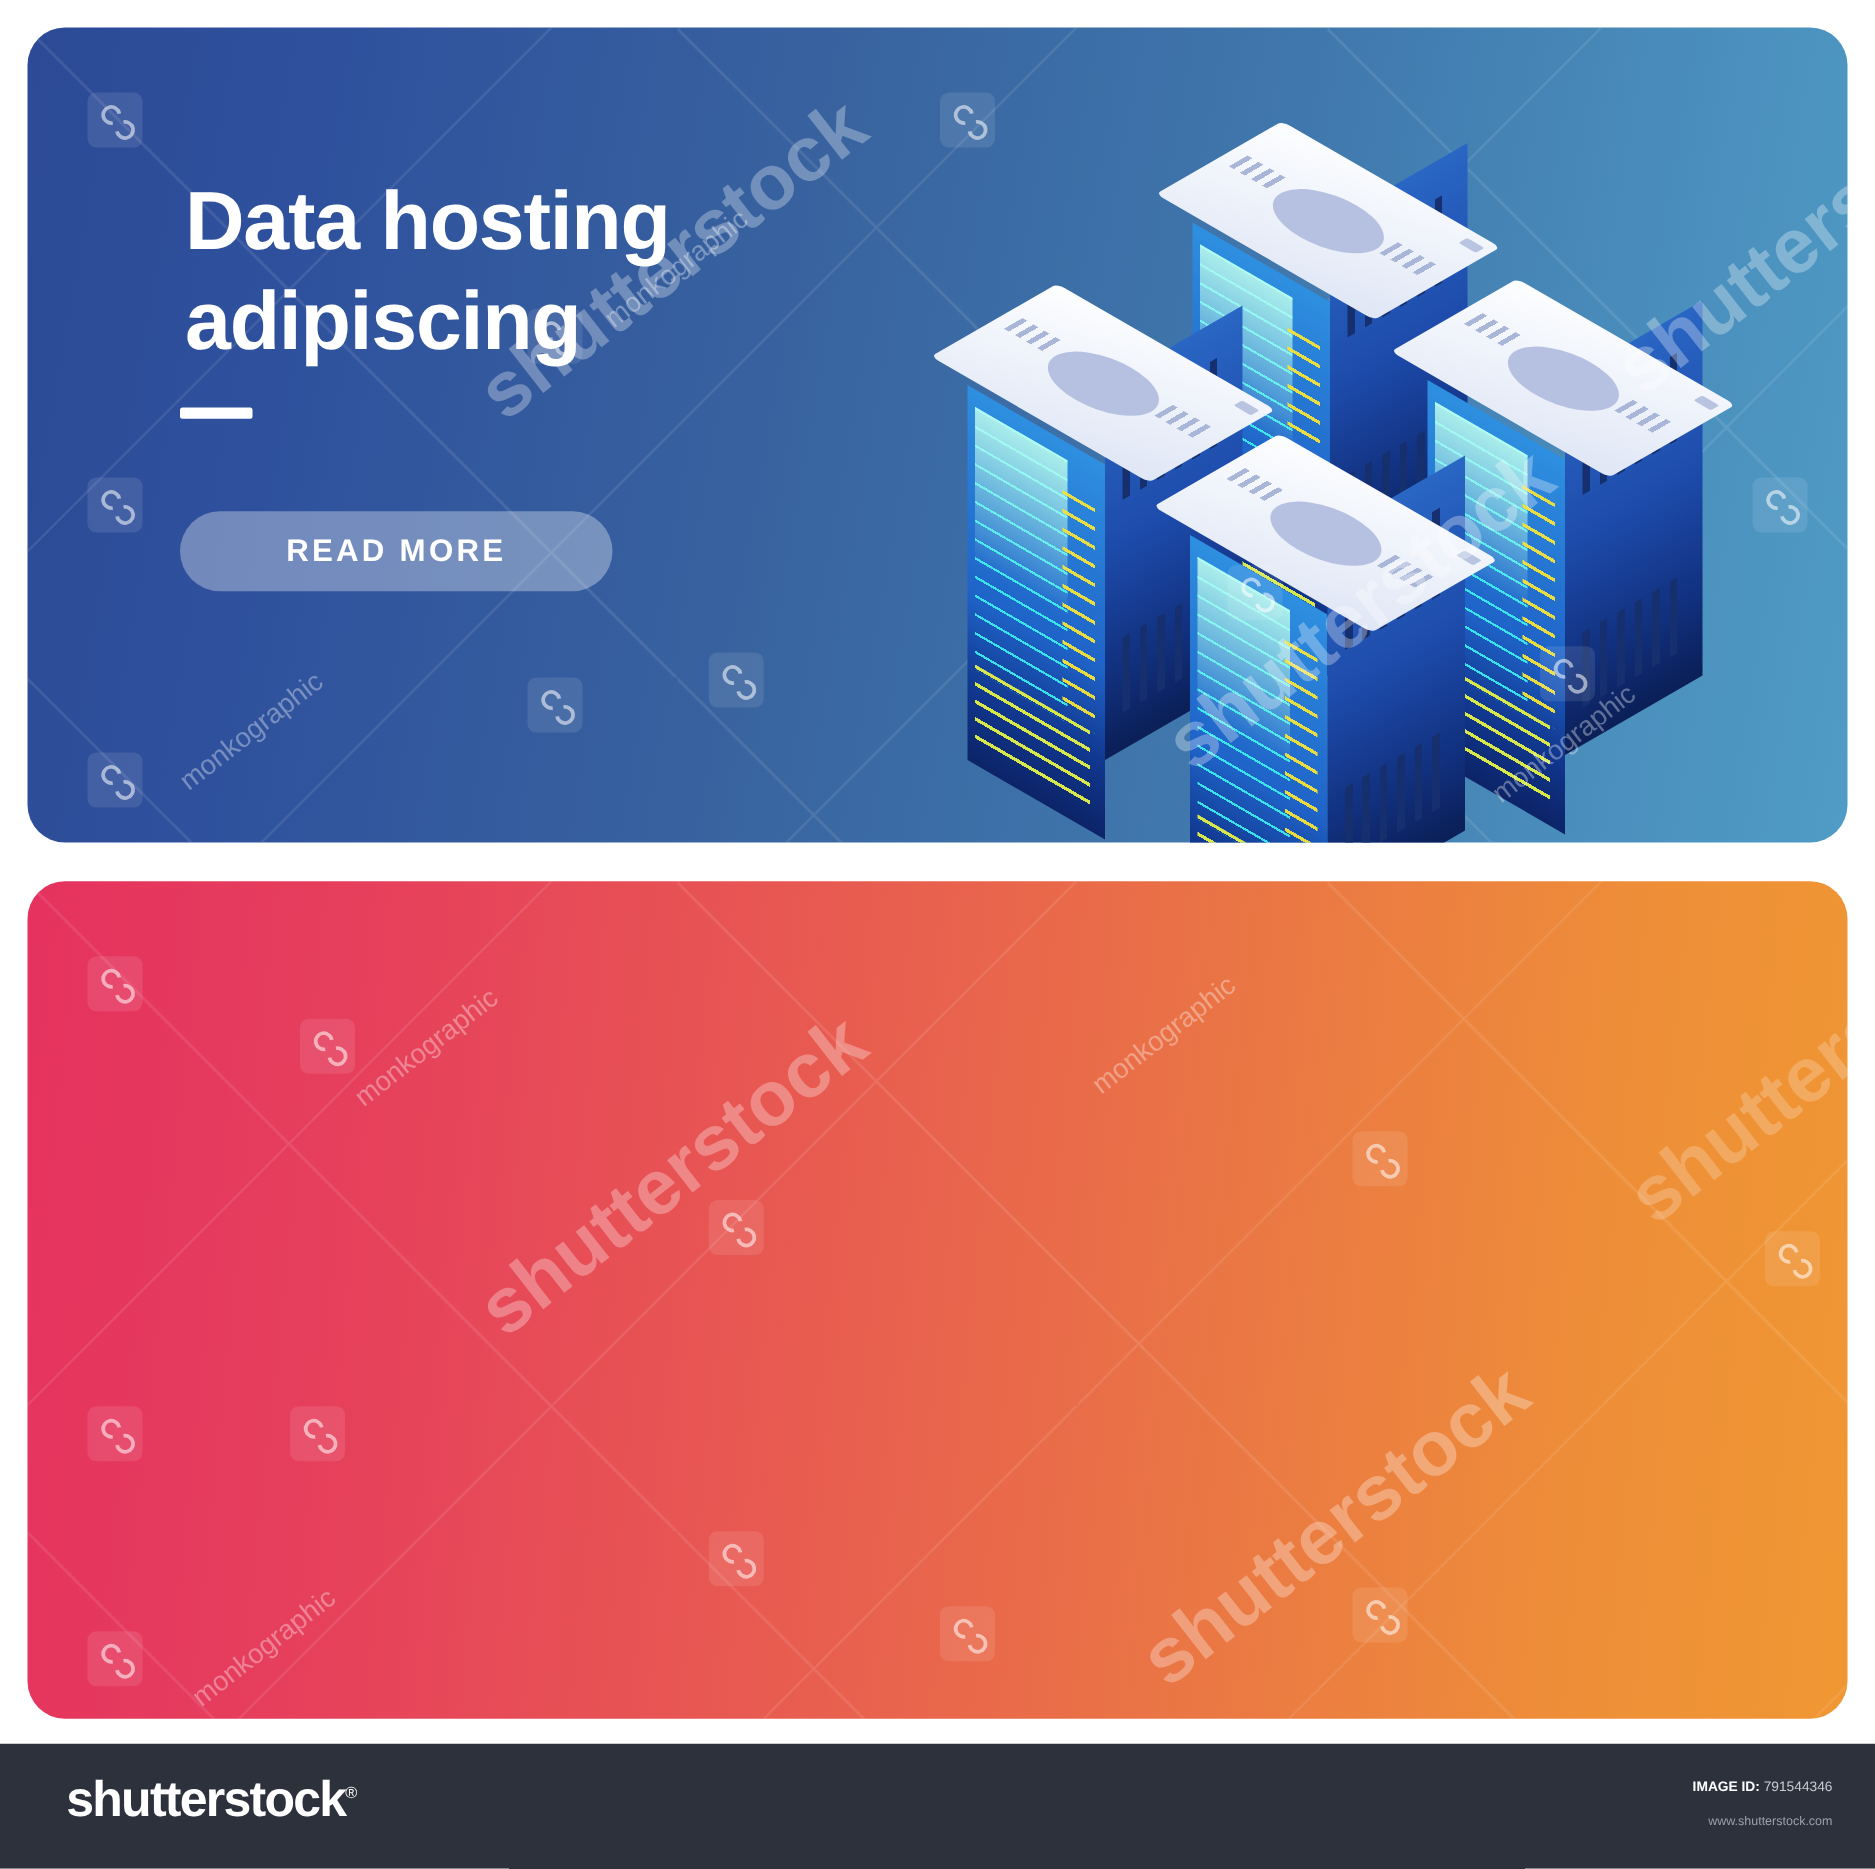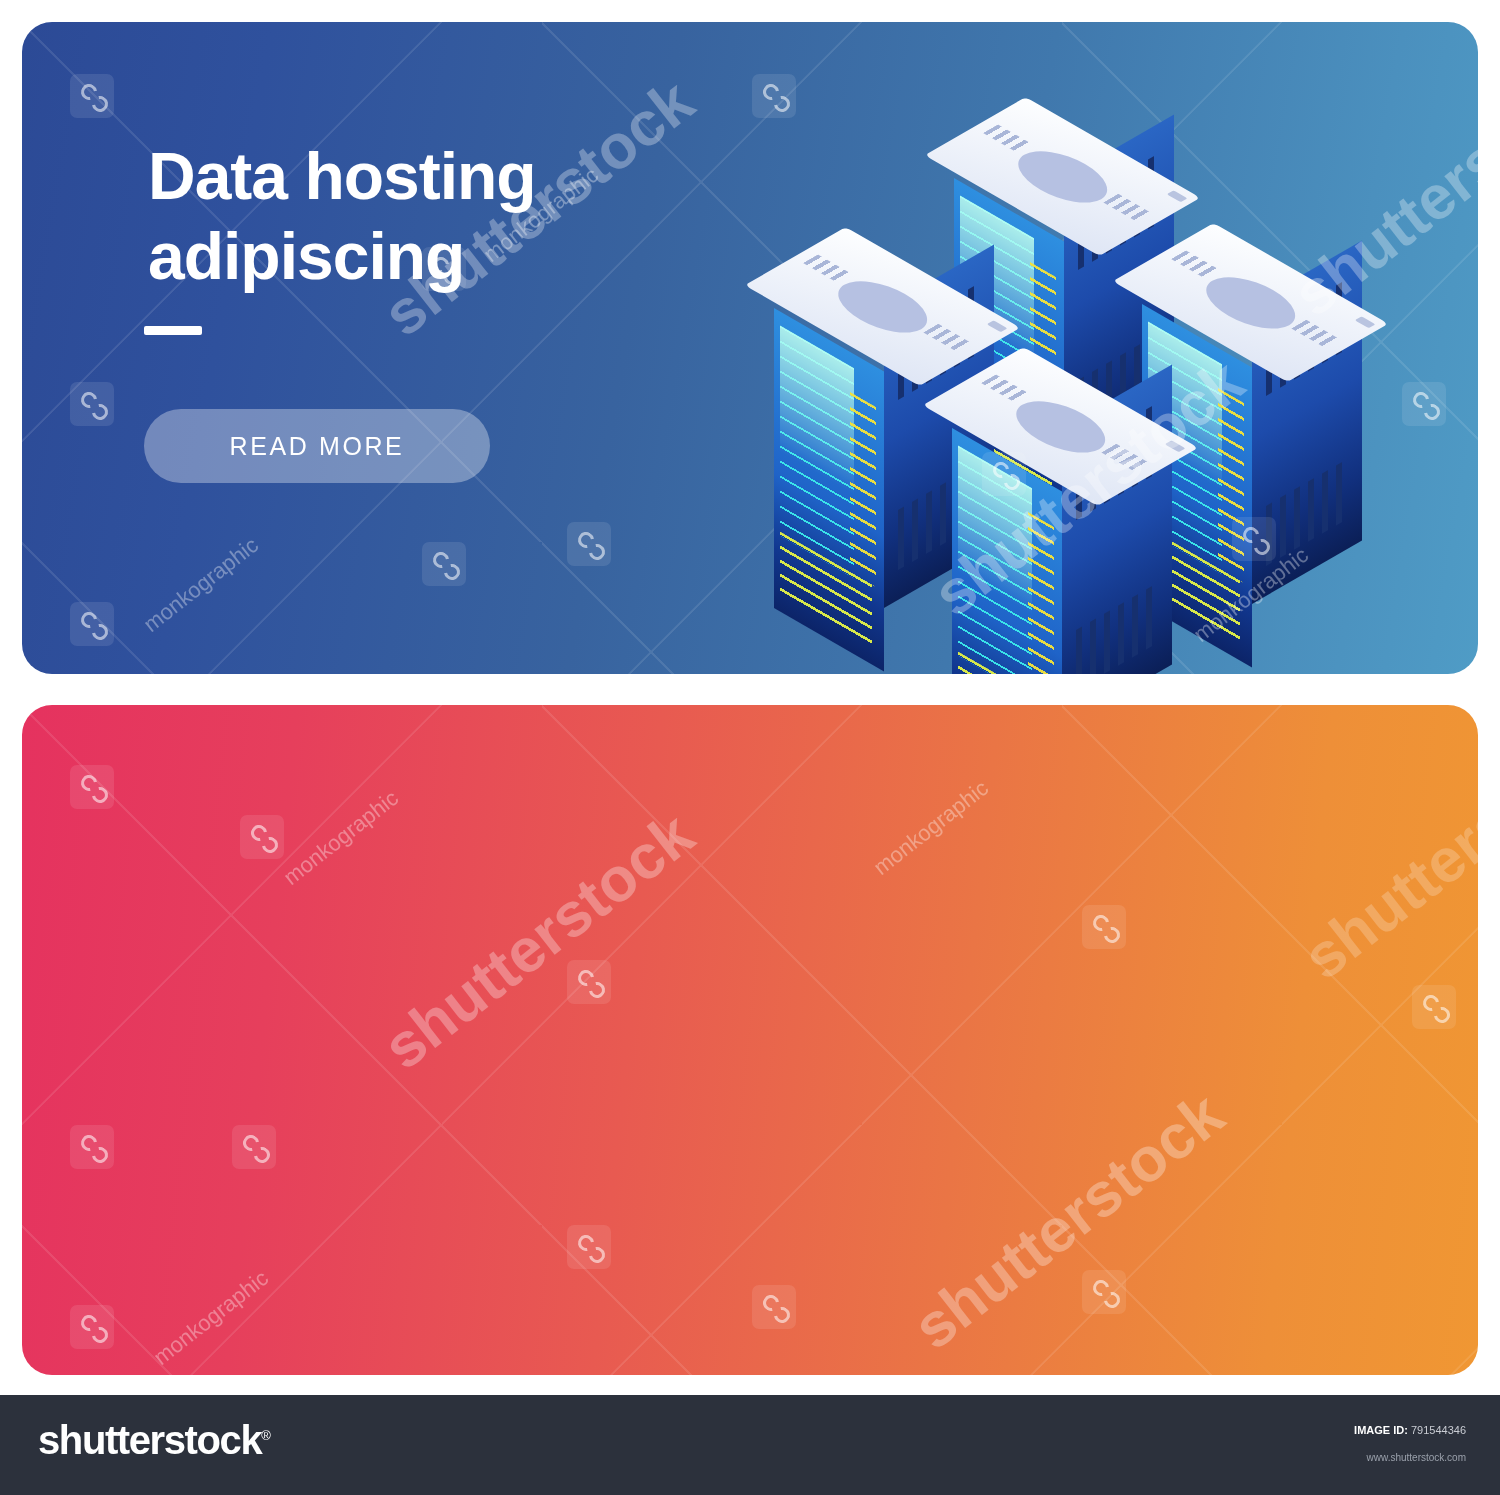--- a/index.html
+++ b/index.html
@@ -22,22 +22,22 @@
 
   
   .copy{position:absolute;z-index:6;}
   #copy-blue{left:122px;top:110px;width:560px;}
   .title{color:#ffffff;font-weight:bold;letter-spacing:-1px;margin:4px;}
   #banner-blue .title{font-size:66px;line-height:80px;}
   .rule{width:58px;height:9px;background:#ffffff;border-radius:2px;margin-top:30px;}
   .para{color:#e8ecf5;font-size:26px;line-height:40px;margin:0;}
   #copy-blue .para{margin-top:44px;}
   .btn{display:flex;align-items:center;justify-content:center;
-    width:346px;height:74px;border-radius:39px;color:#ffffff;
-    font-size:25px;font-weight:normal;letter-spacing:2.6px;cursor:pointer;}
+    width:346px;height:64px;border-radius:39px;color:#ffffff;
+    font-size:25px;font-weight:bold;letter-spacing:2.6px;cursor:pointer;}
   #read-more-blue{margin-top:74px;background:rgba(255,255,255,.33);}
 
   
   #servers{position:absolute;left:700px;top:40px;width:740px;height:630px;z-index:4;}
   .rack{position:absolute;width:250px;height:420px;}
   .rack .top{position:absolute;left:0;top:0;width:177px;height:177px;
     background:linear-gradient(150deg,#fdfeff,#dfe6f5);
     transform:rotate(45deg) skew(-15deg,-15deg) scale(1.1,.636);
     transform-origin:50% 50%;left:36px;top:-4px;border-radius:6px;}
   .fan{position:absolute;width:78px;height:78px;border-radius:50%;
@@ -74,21 +74,21 @@
   .stile{position:absolute;width:44px;height:44px;border-radius:7px;background:rgba(255,255,255,.10);}
   .stile:before{content:"";position:absolute;left:11px;top:10px;width:10px;height:10px;
     border:3px solid rgba(255,255,255,.55);border-right-color:transparent;border-radius:50%;
     transform:rotate(35deg);}
   .stile:after{content:"";position:absolute;left:22px;top:22px;width:10px;height:10px;
     border:3px solid rgba(255,255,255,.55);border-left-color:transparent;border-radius:50%;
     transform:rotate(35deg);}
 
   
   #footer{position:absolute;left:0;top:1395px;width:1500px;height:100px;background:#2c313c;}
-  #ss-logo{position:absolute;left:38px;top:1418px;color:#ffffff;font-size:40px;
+  #ss-logo{position:absolute;left:53px;top:1418px;color:#ffffff;font-size:40px;
     font-weight:bold;letter-spacing:-1.4px;}
   #ss-logo sup{font-size:13px;font-weight:normal;vertical-align:super;}
   #image-id{position:absolute;right:34px;top:1424px;color:#c9ccd3;font-size:11px;}
   #image-id b{color:#ffffff;font-weight:bold;}
   #ss-url{position:absolute;right:34px;top:1452px;color:#9aa0ab;font-size:10px;}
 </style>
 </head>
 <body>
 
 <div class="stage">

